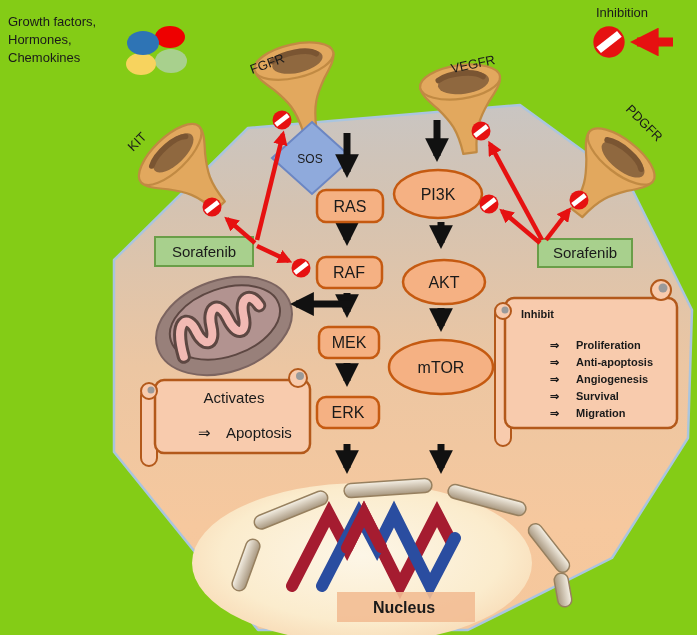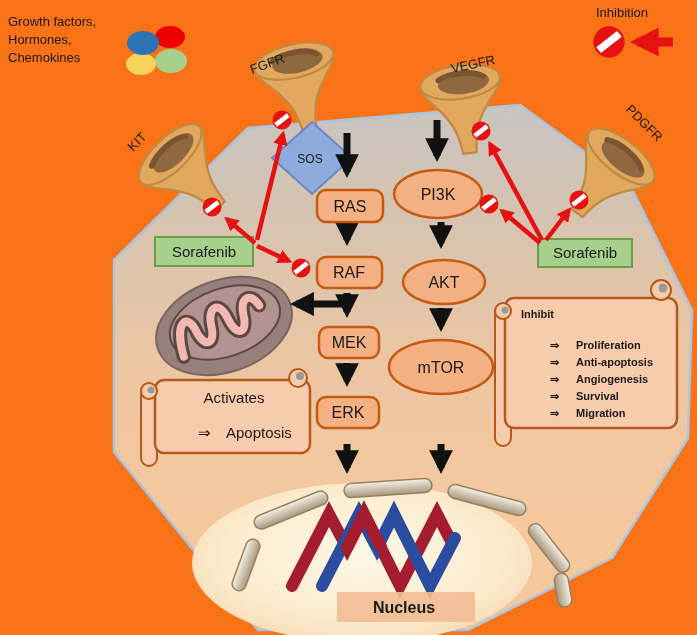--- a/index.html
+++ b/index.html
@@ -1,17 +1,17 @@
 <!DOCTYPE html>
 <html><head>
 <meta charset="utf-8">
 <style>
   html,body{margin:0;padding:0;background:#ffffff;}
   body{font-family:"Liberation Sans", sans-serif;}
-  .stage{position:relative;width:697px;height:635px;background:#f97316;overflow:hidden;}
+  .stage{position:relative;width:697px;height:635px;background:#84cc16;overflow:hidden;}
   text{fill:#1a1a1a;}
   .lbl13{font-size:13px;}
   .node16{font-size:16px;}
   .sos-lbl{font-size:12px;}
   .drug-lbl{font-size:15px;}
   .scroll-big{font-size:15px;}
   .scroll-small{font-size:11px;font-weight:700;}
   .nucleus-lbl{font-size:16px;font-weight:700;}
   .anchor-mid{text-anchor:middle;}
 </style>

